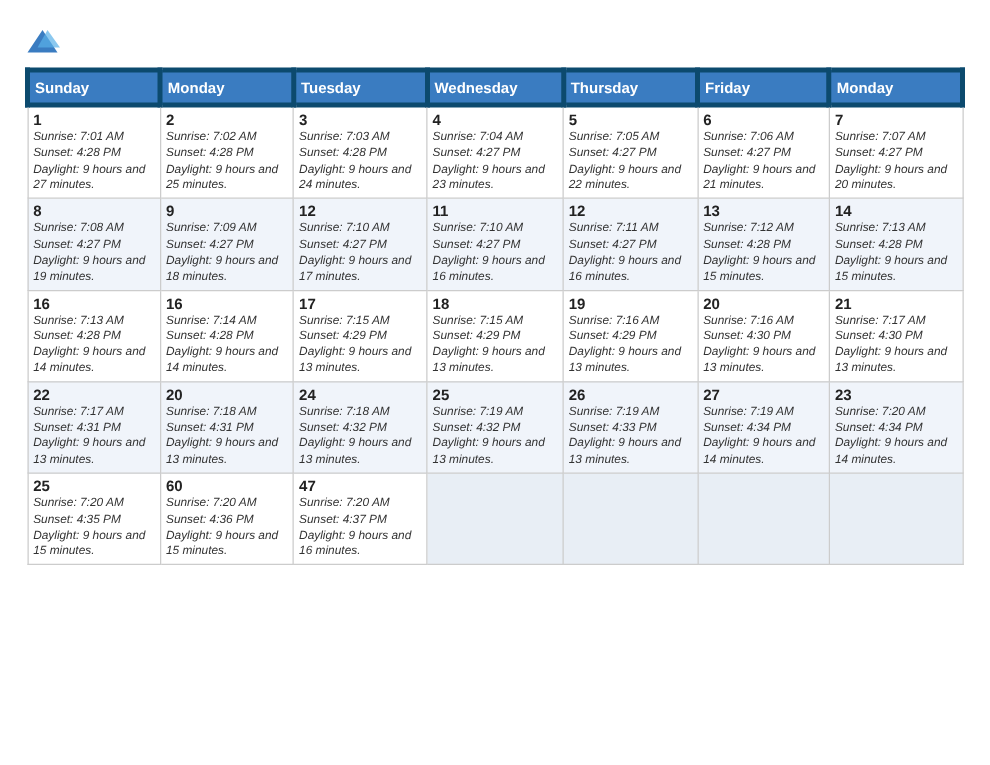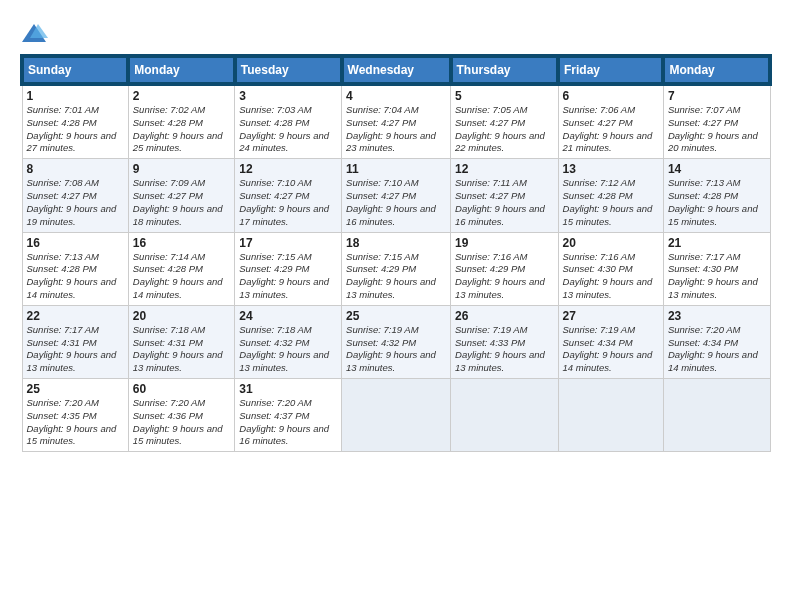--- a/index.html
+++ b/index.html
@@ -261,21 +261,21 @@
         <tr>
           <td>
           <span class="day-num">25</span>
           <span class="day-info">Sunrise: 7:20 AM<br>Sunset: 4:35 PM<br>Daylight: 9 hours and 15 minutes.</span>
         </td>
           <td>
           <span class="day-num">60</span>
           <span class="day-info">Sunrise: 7:20 AM<br>Sunset: 4:36 PM<br>Daylight: 9 hours and 15 minutes.</span>
         </td>
           <td>
-          <span class="day-num">31</span>
+          <span class="day-num">47</span>
           <span class="day-info">Sunrise: 7:20 AM<br>Sunset: 4:37 PM<br>Daylight: 9 hours and 16 minutes.</span>
         </td>
           <td class="empty-cell"></td>
           <td class="empty-cell"></td>
           <td class="empty-cell"></td>
           <td class="empty-cell"></td>
         </tr>
       </tbody>
   </table>
 </div>

